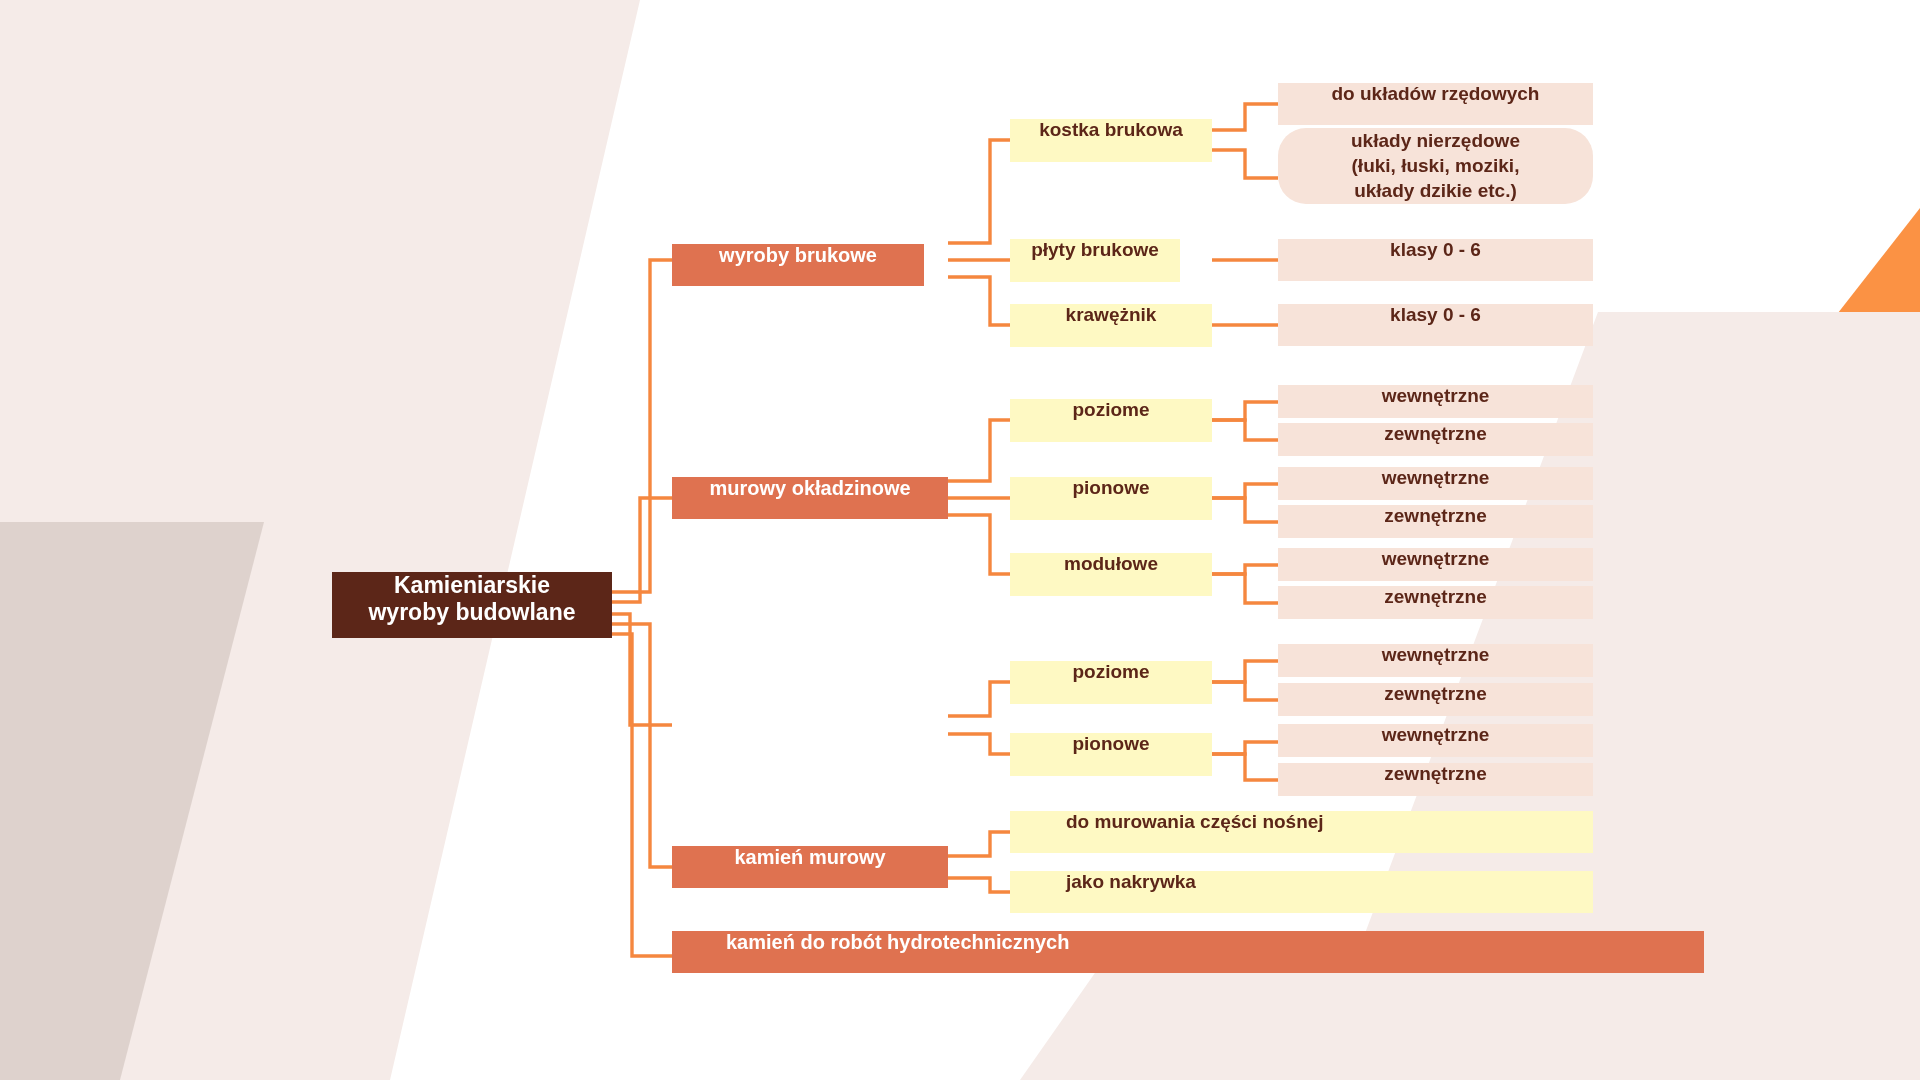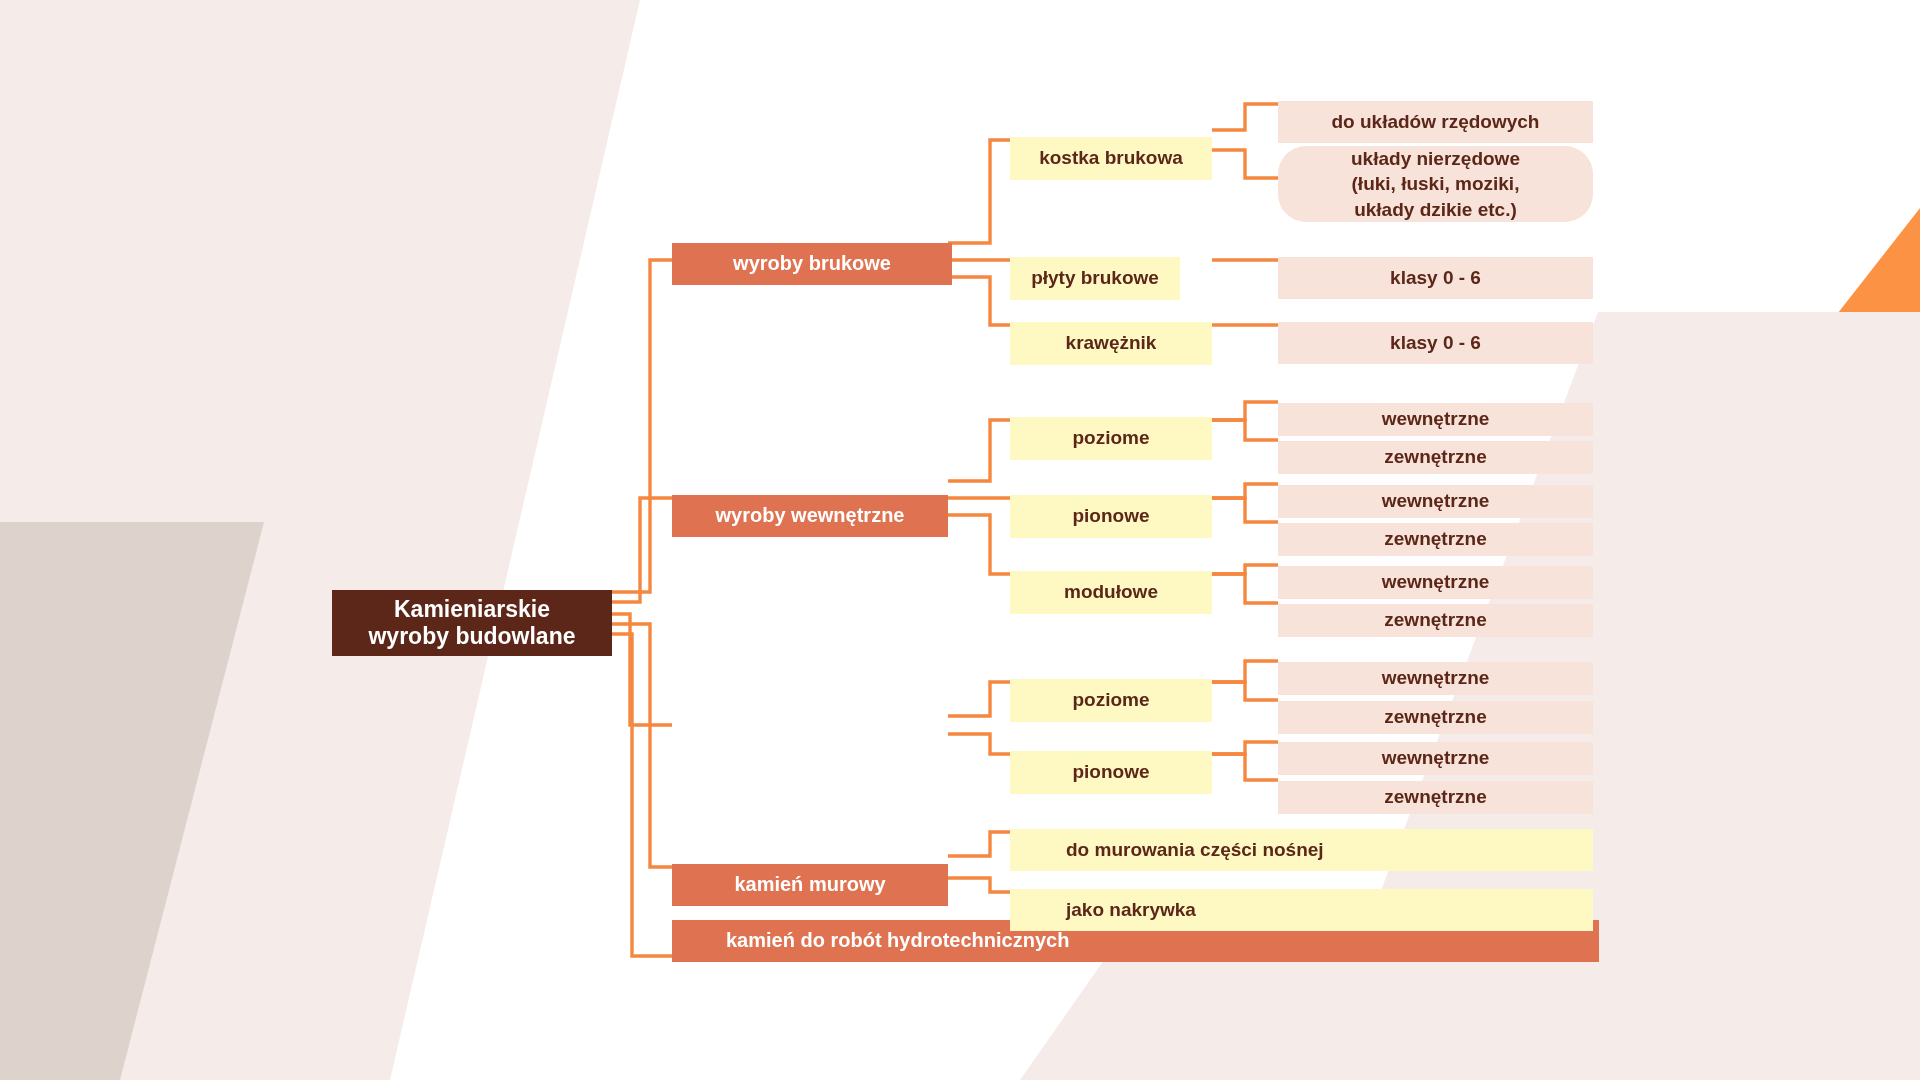--- a/index.html
+++ b/index.html
@@ -38,26 +38,24 @@
     top: 0;
     width: 1920px;
     height: 1080px;
     z-index: 1;
   }
 
   .node {
     position: absolute;
     box-sizing: border-box;
     display: flex;
-    align-items: center;
     justify-content: center;
     text-align: center;
     z-index: 3;
     line-height: 1.18;
-    margin-top: 18px;
   }
 
   .node.root {
     background: #5C2618;
     color: #ffffff;
     font-size: 23px;
     font-weight: bold;
   }
 
   .node.lvl1 {
@@ -160,34 +158,34 @@
     <path d="M948,878 H990 V892 H1010"></path>
   </svg>
 
   <div class="node root" style="left:332px; top:572px; width:280px; height:66px;">
     <div>
       <div>Kamieniarskie</div>
       <div>wyroby budowlane</div>
     </div>
   </div>
 
-  <div class="node lvl1" style="left:672px; top:225px; width:280px; height:42px;">
+  <div class="node lvl1" style="left:672px; top:244px; width:252px; height:42px;">
     <span>wyroby brukowe</span>
   </div>
 
   <div class="node lvl1" style="left:672px; top:477px; width:276px; height:42px;">
-    <span>wyroby wewnętrzne</span>
+    <span>murowy okładzinowe</span>
   </div>
 
 
   <div class="node lvl1" style="left:672px; top:846px; width:276px; height:42px;">
     <span>kamień murowy</span>
   </div>
 
-  <div class="node lvl1 wide" style="left:672px; top:902px; width:927px; height:42px;">
+  <div class="node lvl1 wide" style="left:672px; top:931px; width:1032px; height:42px;">
     <span>kamień do robót hydrotechnicznych</span>
   </div>
 
   <div class="node lvl2" style="left:1010px; top:119px; width:202px; height:43px;">
     <span>kostka brukowa</span>
   </div>
 
   <div class="node lvl2" style="left:1010px; top:239px; width:170px; height:43px;">
     <span>płyty brukowe</span>
   </div>

